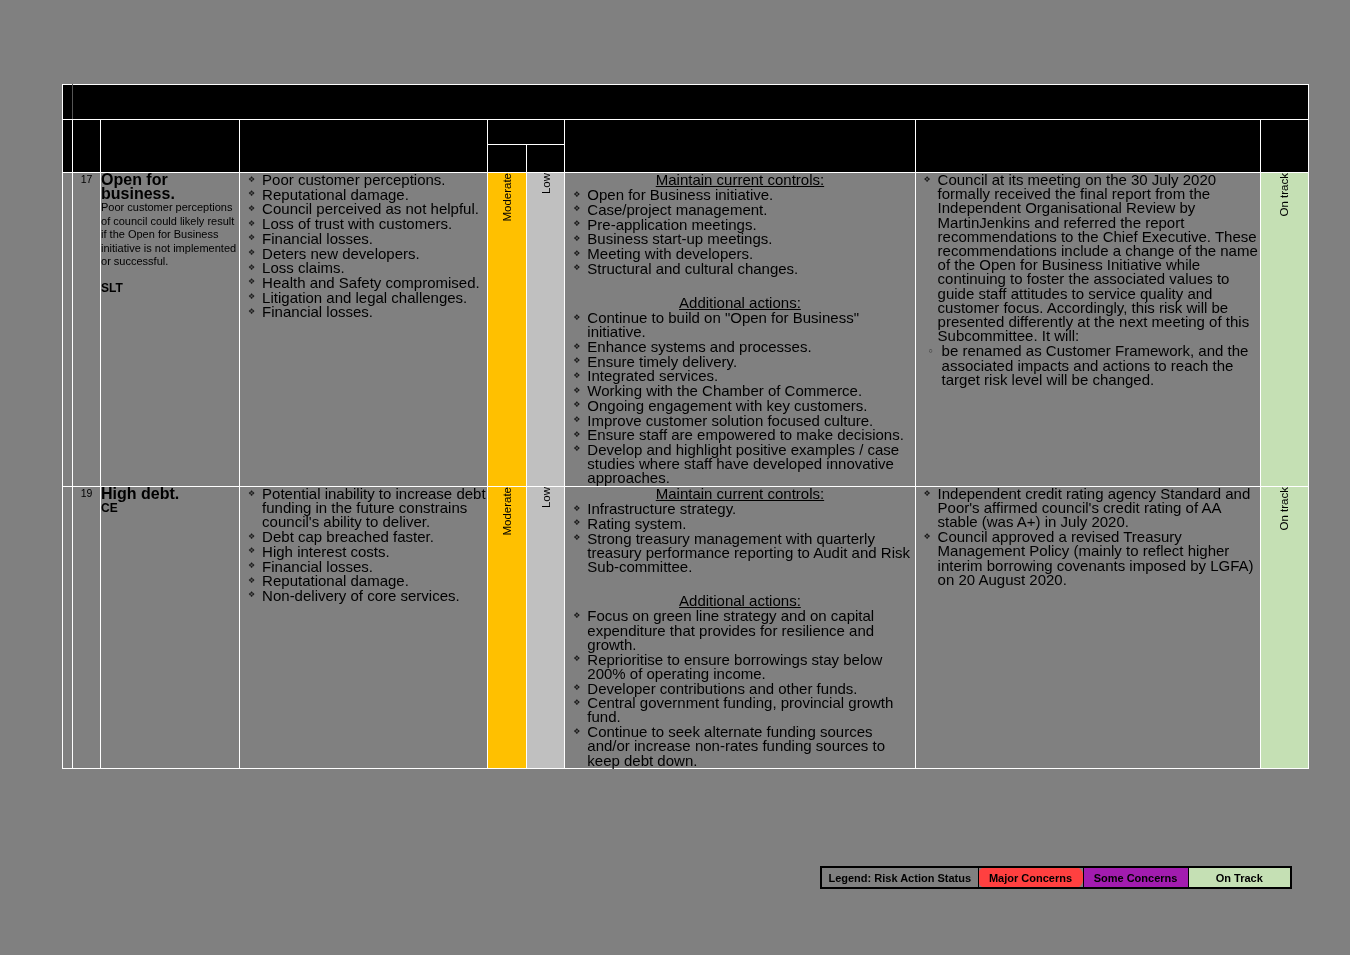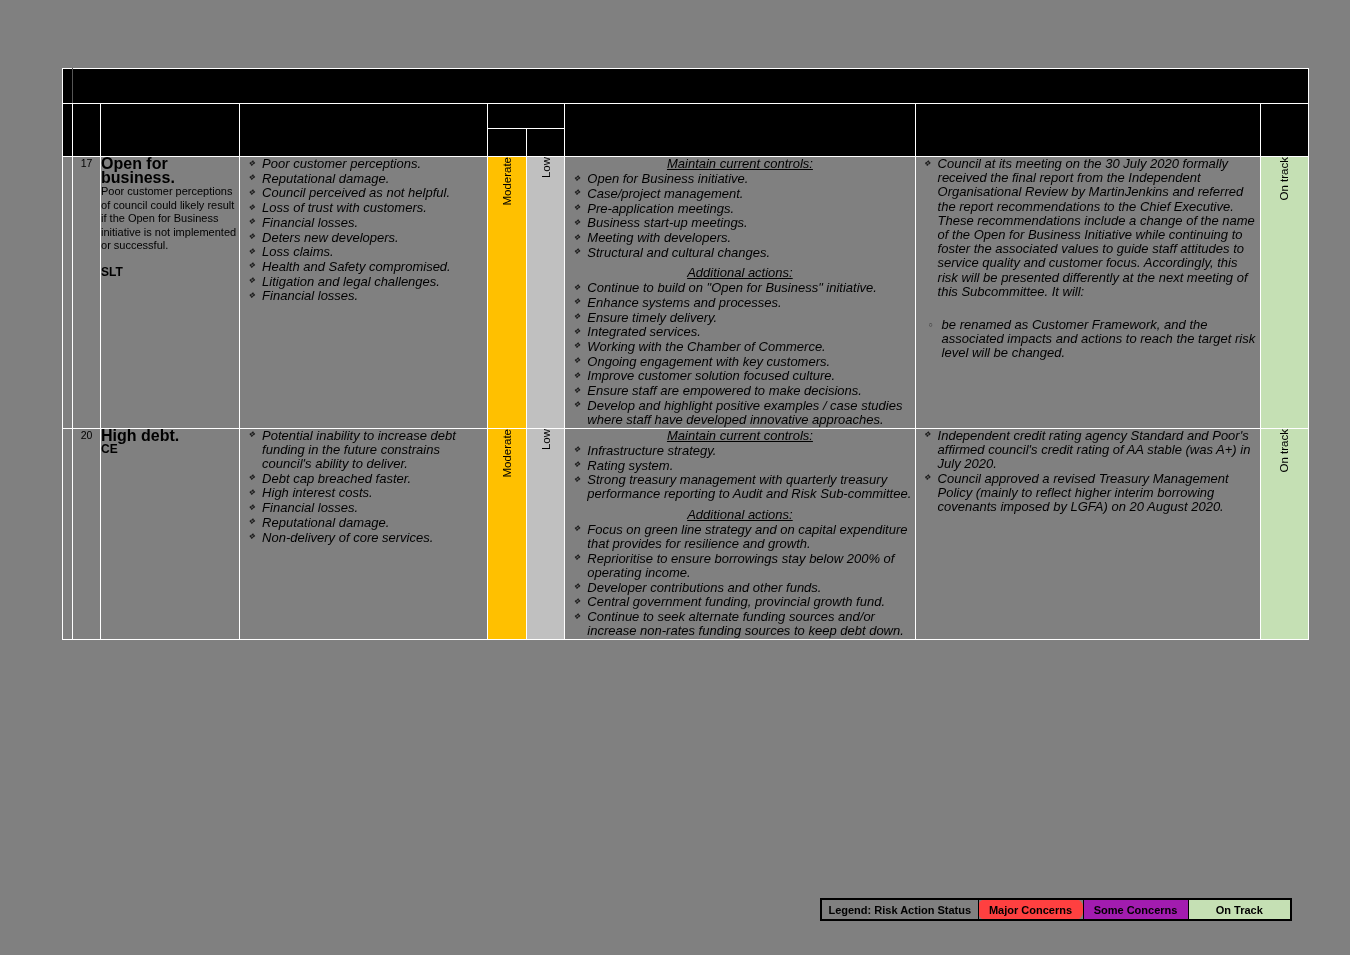--- a/index.html
+++ b/index.html
@@ -15,21 +15,21 @@
     position: relative;
     width: 1350px;
     height: 955px;
     background: #808080;
   }
 
   
   #risk-table {
     position: absolute;
     left: 62px;
-    top: 68px;
+    top: 84px;
     width: 1247px;
     border-collapse: collapse;
     table-layout: fixed;
     background: #808080;
     border: 1px solid #ffffff;
   }
   #risk-table td, #risk-table th {
     border: 1px solid #ffffff;
     padding: 0;
     vertical-align: top;
@@ -112,46 +112,45 @@
   }
   .risk-desc { display: block; }
   .risk-owner {
     display: block;
     margin-top: 13px;
     font-weight: bold;
     font-size: 12px;
   }
 
   .list-cell {
-    font-size: 13px;
+    font-size: 15px;
     padding: 4px 6px 6px 4px;
     line-height: 14.2px;
     background: #808080;
-    font-style: italic;
   }
   ul.bl {
     margin: 0;
     padding: 0 0 0 22px;
     list-style: none;
   }
   ul.bl > li {
     position: relative;
     margin: 0 0 0.5px 0;
     padding: 0;
   }
   ul.bl > li::before {
     content: "\2756";
     position: absolute;
     left: -14px;
     top: -0.5px;
     font-size: 8px;
     color: #1a1a1a;
   }
   ul.bl2 {
-    margin: 19px 0 0 0;
+    margin: 1px 0 0 0;
     padding: 0 0 0 26px;
     list-style: none;
   }
   ul.bl2 > li {
     position: relative;
     padding: 0;
   }
   ul.bl2 > li::before {
     content: "\25CB";
     position: absolute;
@@ -159,21 +158,21 @@
     top: 0;
     font-size: 7px;
     color: #1a1a1a;
   }
   .sub-head {
     text-decoration: underline;
     display: block;
     margin: 0 0 1px 0;
     text-align: center;
   }
-  .sub-head.spaced { margin-top: 6px; }
+  .sub-head.spaced { margin-top: 20px; }
 
   
   .lvl-cell {
     text-align: center;
     vertical-align: middle;
     padding: 0;
   }
   .vert {
     writing-mode: vertical-rl;
     transform: rotate(180deg);
@@ -183,21 +182,21 @@
     color: #000;
   }
   .lvl-current { background: #ffc000; }
   .lvl-target  { background: #c0c0c0; }
   .status-ontrack { background: #c5e0b4; }
 
   
   #legend {
     position: absolute;
     left: 820px;
-    top: 898px;
+    top: 866px;
     width: 470px;
     height: 21px;
     border-collapse: collapse;
     table-layout: fixed;
     border: 2px solid #000000;
   }
   #legend td {
     border: 1px solid #000000;
     font-size: 11px;
     font-weight: bold;
@@ -309,21 +308,21 @@
           <li>be renamed as Customer Framework, and the associated impacts and actions to reach the target risk level will be changed.</li>
         </ul>
       </td>
       <td class="lvl-cell status-ontrack">
         <span class="vert">On track</span>
       </td>
     </tr>
 
     <tr>
       <td class="num-cell" style="background:#808080"></td>
-      <td class="num-cell">20</td>
+      <td class="num-cell">19</td>
       <td class="risk-cell">
         <span class="risk-title">High debt.</span>
         <span class="risk-desc"></span>
         <span class="risk-owner" style="margin-top:0">CE</span>
       </td>
       <td class="list-cell">
         <ul class="bl">
           <li>Potential inability to increase debt funding in the future constrains council's ability to deliver.</li>
           <li>Debt cap breached faster.</li>
           <li>High interest costs.</li>

